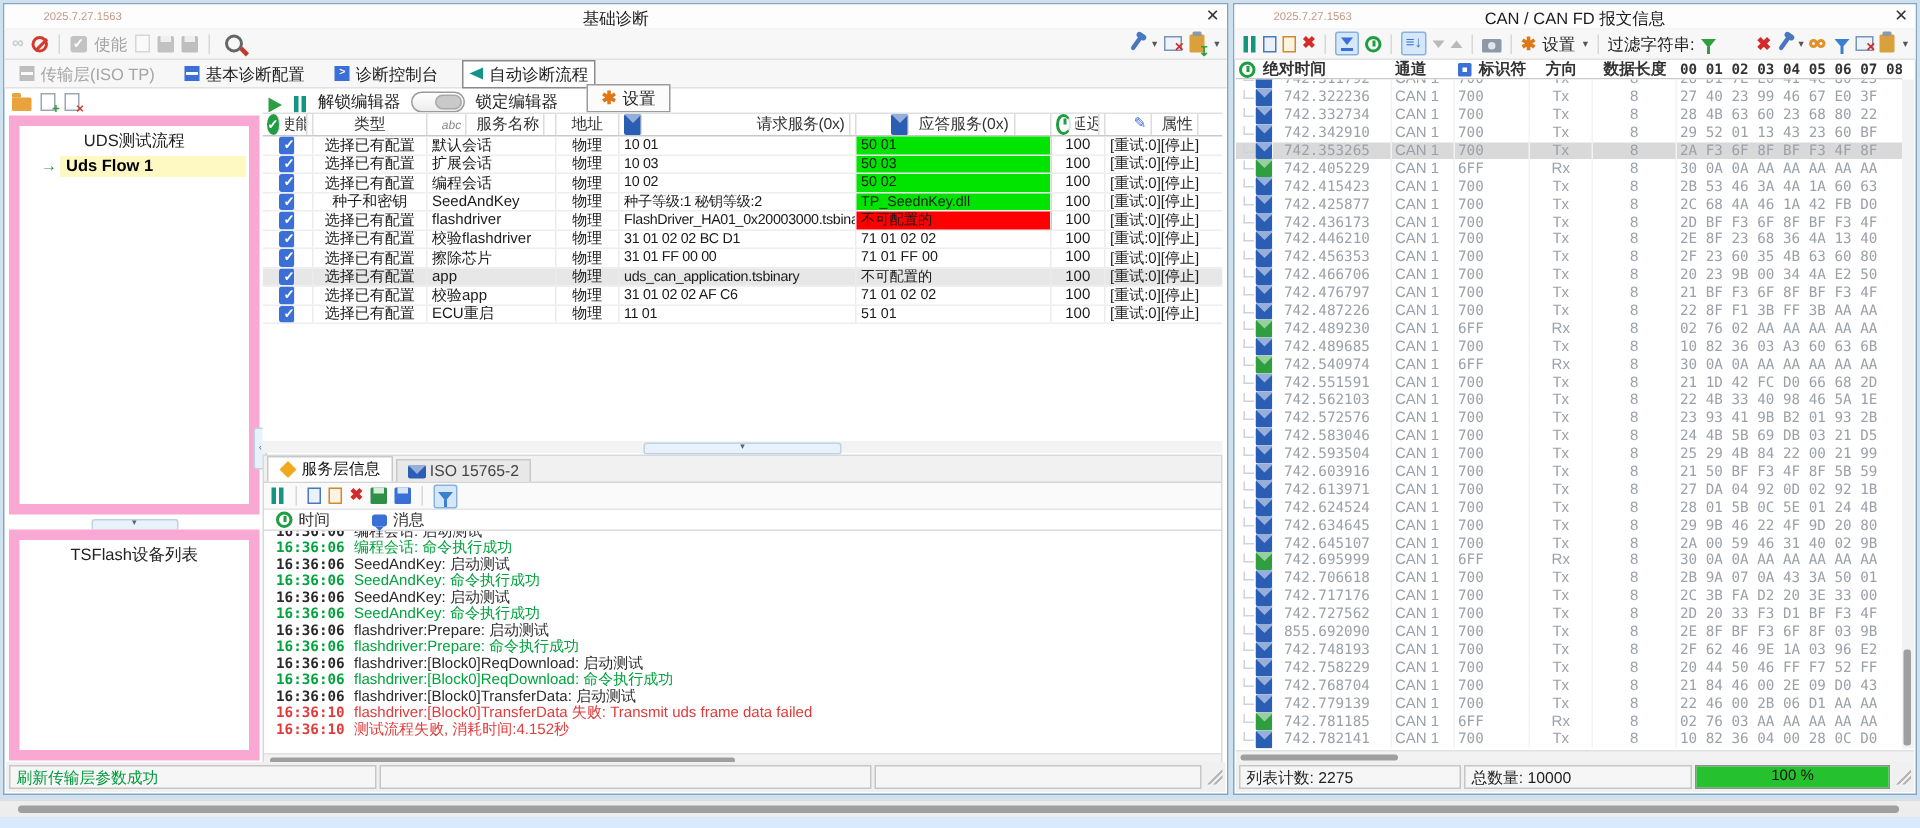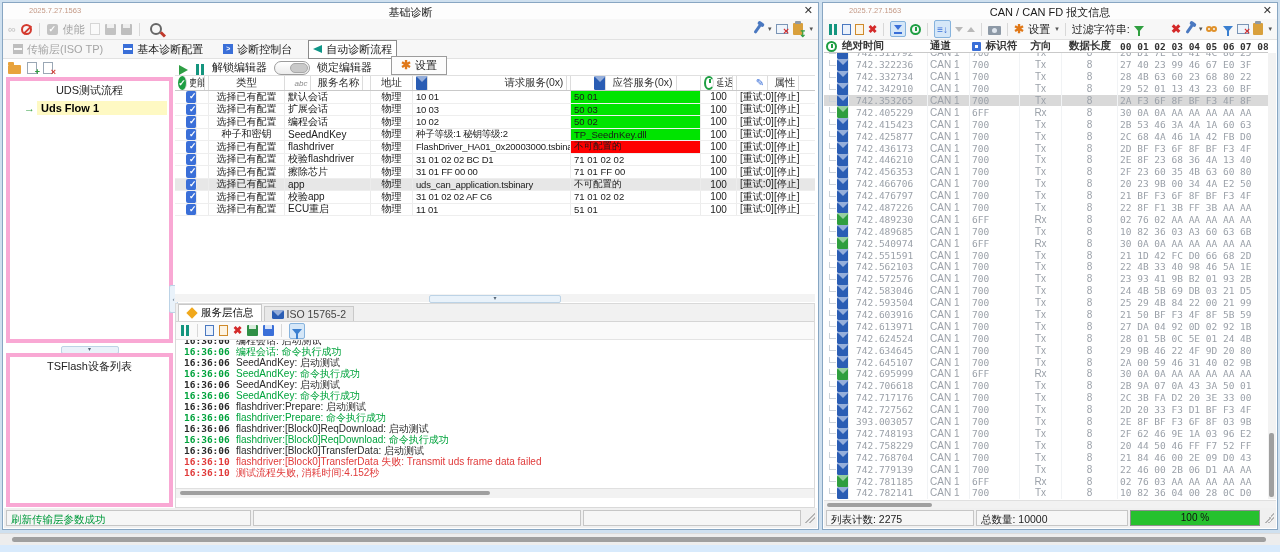--- a/index.html
+++ b/index.html
@@ -84,21 +84,21 @@
   .toggle{width:34px;height:12px;border:1px solid #9c9c9c;border-radius:7px;background:linear-gradient(#fff,#ececec)}
   .toggle:after{content:"";position:absolute;right:1px;top:1px;width:16px;height:8px;border-radius:5px;background:#c9c9c9;border:1px solid #a8a8a8}
   .tbtn-on{background:#d5e7f8;border:1px solid #86b3dd;border-radius:2px;padding:1px 2px}
   .btnbox{border:1px solid #9c9c9c;background:#fcfcfc;padding:1px 9px;display:inline-flex;align-items:center;gap:4px}
   
   .tabbar{position:absolute;left:0;right:0;display:flex;align-items:center;gap:12px;padding:0 6px;background:#f7f7f7;border-bottom:1px solid #e2e2e2;box-sizing:border-box}
   .tab{display:flex;align-items:center;gap:4px;font-size:11px;color:#222;padding:1px 4px;cursor:pointer}
   .tab.dis{color:#a5a5a5}
   .tab.active{border:1px solid #8a8a8a;background:#fff}
   
-  .pane{position:absolute;border:4px solid #f9a8d4;background:#fff;box-sizing:border-box}
+  .pane{position:absolute;border:7px solid #f9a8d4;background:#fff;box-sizing:border-box}
   .pane-hd{text-align:center;font-size:11px;color:#222;padding:2px 0}
   .flowitem{display:flex;align-items:center;gap:2px;margin:1px 2px 0 14px}
   .flowlabel{flex:1;background:#fef9c3;color:#000;font-weight:bold;font-size:11px;padding:0 4px;line-height:14px}
   .handleh{margin:1px auto;width:130px;height:6px;background:#e9f2fa;border:1px solid #bcd3e6;border-radius:2px;text-align:center;font-size:6px;line-height:5px;color:#567}
   .vhandle{position:absolute;width:7px;height:26px;background:#e9f2fa;border:1px solid #bcd3e6;border-radius:2px;font-size:6px;color:#567;text-align:center;line-height:26px}
   
   .svc{position:absolute;background:#fff;border-top:1px solid #e0e0e0;overflow:hidden}
   .shead,.srow{display:flex;align-items:center;box-sizing:border-box}
   .shead{height:15px;border-bottom:1px solid #c9c9c9;font-size:10.5px;color:#333}
   .shead span,.srow span{box-sizing:border-box;padding:0 3px;overflow:hidden;white-space:nowrap;border-right:1px solid #ececec;height:100%;display:flex;align-items:center}
@@ -432,20 +432,28 @@
       <span class="ic i-pause"></span>
       <span class="sep"></span>
       <span class="ic i-doc"></span>
       <span class="ic i-doc or"></span>
       <span class="ic i-x">✖</span>
       <span class="ic i-save"></span>
       <span class="ic i-save bl"></span>
       <span class="sep"></span>
       <span class="tbtn-on"><span class="ic i-funnel"></span></span>
     </div>
+    <div class="loghead">
+      <span class="ic i-clock"></span>
+      <span>时间</span>
+      <span class="lh2">
+          <span class="ic i-msg"></span>
+          <span>消息</span>
+        </span>
+    </div>
     <div class="logrows" style="height:148px">
 
         <div class="lrow">
           <span class="l-time">16:36:06</span>
           <span class="l-msg">编程会话: 启动测试</span>
         </div>
 
         <div class="lrow ok">
           <span class="l-time">16:36:06</span>
           <span class="l-msg">编程会话: 命令执行成功</span>
@@ -1041,21 +1049,21 @@
         <span class="c-data">2D 20 33 F3 D1 BF F3 4F</span>
       </div>
 
       <div class="crow">
         <span class="c-tree">
           <i></i>
         </span>
         <span class="c-icon">
           <span class="ic i-env env"></span>
         </span>
-        <span class="c-time">393.003057</span>
+        <span class="c-time">855.692090</span>
         <span class="c-ch">CAN 1</span>
         <span class="c-id">700</span>
         <span class="c-dir">Tx</span>
         <span class="c-dlc">8</span>
         <span class="c-data">2E 8F BF F3 6F 8F 03 9B</span>
       </div>
 
       <div class="crow">
         <span class="c-tree">
           <i></i>

